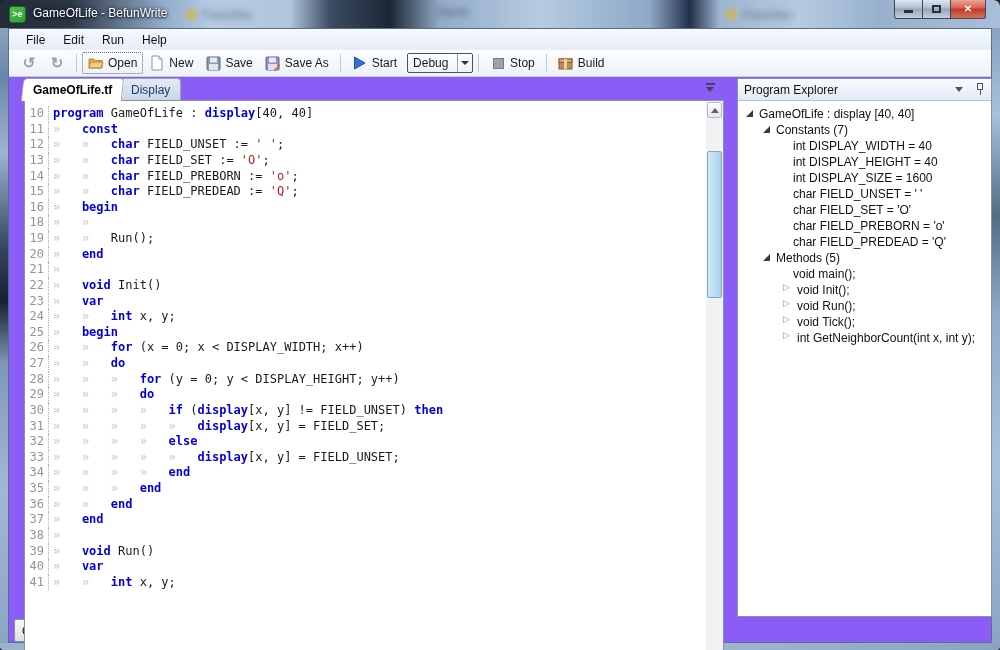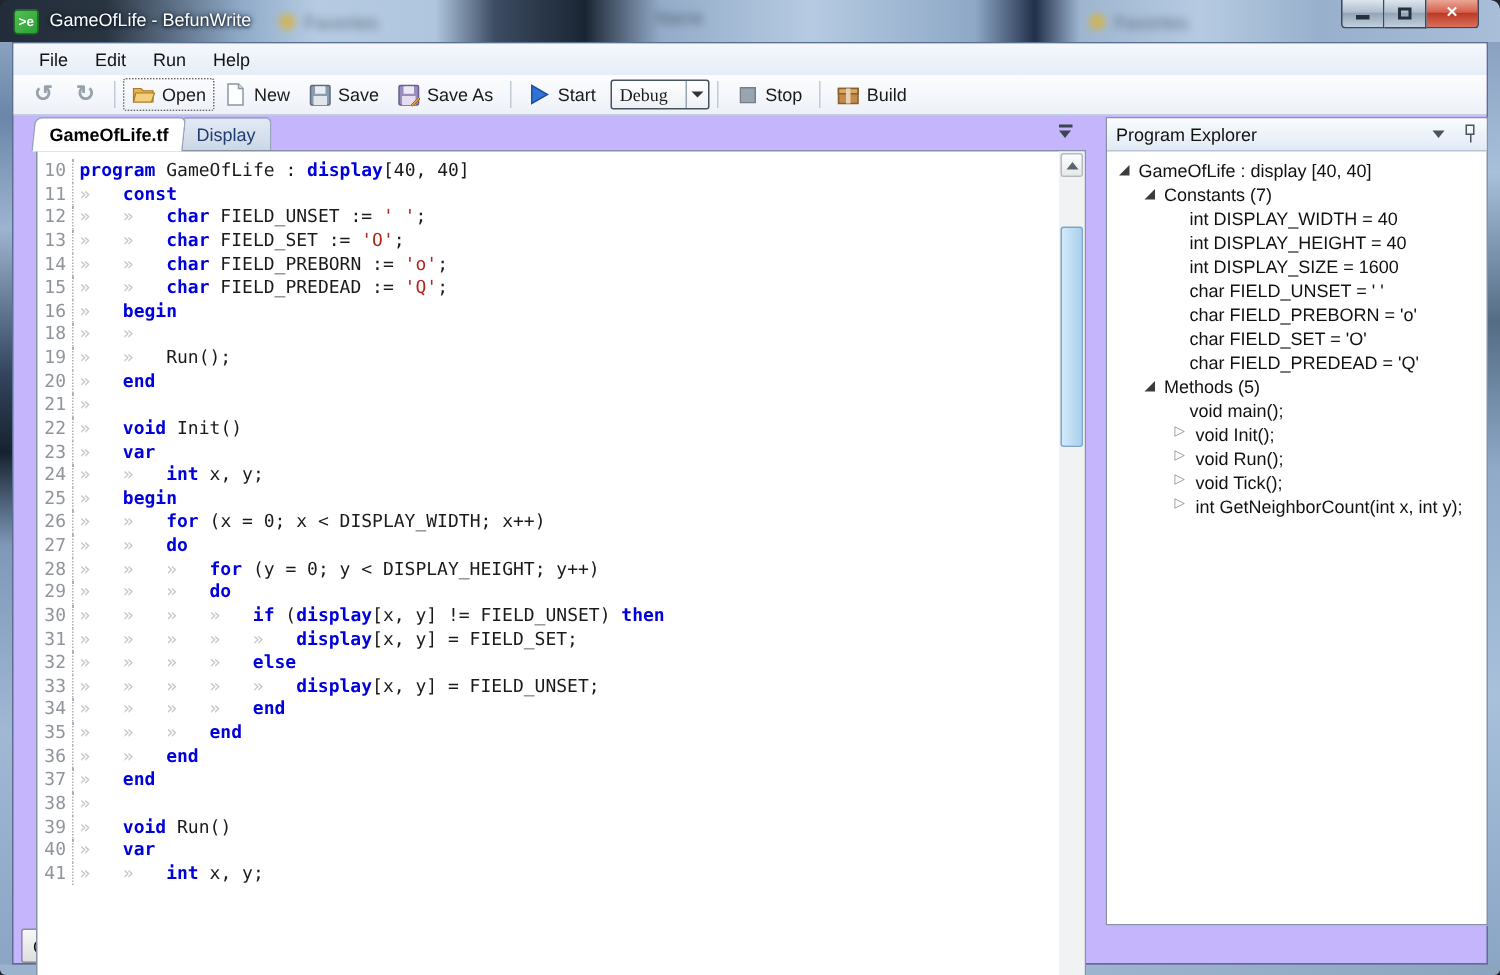--- a/index.html
+++ b/index.html
@@ -42,36 +42,36 @@
 
   .border-left  { position:absolute; left:0; top:28px; width:8px; bottom:0;
     background:linear-gradient(180deg,#8aa2c0 0%,#6a86a8 8%,#9db4d0 20%,#31425a 36%,#16222f 44%,#7e98b8 54%,#a0b8d4 74%,#8aa4c4 100%); }
   .border-right { position:absolute; right:0; top:28px; width:8px; bottom:0;
     background:linear-gradient(180deg,#8aa2c0 0%,#a8c0da 14%,#546c84 30%,#90aac8 46%,#a8c0da 70%,#8aa4c4 100%); }
   .border-bottom{ position:absolute; left:0; bottom:0; height:7px; width:1000px;
     background:linear-gradient(90deg,#9ab2cc,#b2c8e0 30%,#a6bcd6 60%,#8aa4c0 100%); border-radius:0 0 4px 4px; }
 
   
   .client { position:absolute; left:8px; top:28px; right:8px; bottom:7px;
-    background:#c4b5fd; box-shadow:inset 0 0 0 1px #5a7090; }
+    background:#8b5cf6; box-shadow:inset 0 0 0 1px #5a7090; }
 
   .menubar { position:absolute; left:1px; top:1px; right:1px; height:21px;
     background:linear-gradient(#f5f8fd,#e6edf7); display:flex; align-items:center; padding-left:8px; }
   .menu-item { font-size:12px; color:#111; padding:2px 9px; }
 
   .toolbar { position:absolute; left:1px; top:22px; right:1px; height:27px;
     background:linear-gradient(#fcfdfe,#edf1f8); border-bottom:1px solid #c5cfdd;
     display:flex; align-items:center; padding-left:6px; font-size:12px; color:#1a1a1a; }
   .tb-sep { width:1px; height:18px; background:#c2cad6; margin:0 5px; }
   .tb-btn { display:flex; align-items:center; gap:4px; padding:2px 5px; border:1px solid transparent; border-radius:2px; }
   .tb-btn.focused { border:1px dotted #666; }
   .tb-icon { width:16px; height:16px; display:inline-flex; align-items:center; justify-content:center; }
   .ico-undo,.ico-redo { font-size:15px; color:#98a2ae; font-weight:bold; line-height:16px; }
   .combo { width:66px; height:20px; border:1px solid #46525e; border-radius:2px; margin-left:4px;
-    background:linear-gradient(#fff,#eef1f5); display:flex; align-items:center; position:relative;font-family:Liberation Serif, serif; }
+    background:linear-gradient(#fff,#eef1f5); display:flex; align-items:center; position:relative; }
   .combo-label { font-size:12px; padding-left:5px; flex:1; }
   .combo-arrow { width:15px; height:100%; border-left:1px solid #9aa4b0; display:flex; align-items:center; justify-content:center; }
   .combo-arrow::after { content:""; border-left:4px solid transparent; border-right:4px solid transparent; border-top:4px solid #333; }
 
   
   .tabstrip { position:absolute; left:12px; top:50px; width:710px; height:22px; }
   .tab { position:absolute; top:0; height:22px; font-size:12px; display:flex; align-items:center;
     padding:0 10px; border:1px solid #96a4b8; border-bottom:none; border-radius:5px 4px 0 0; }
   .tab.active { left:2px; background:#fff; font-weight:bold; color:#000; z-index:3; height:23px;
     transform:skewX(-6deg); }
@@ -357,24 +357,24 @@
             <div class="tree-row lvl2 noexp">
               <span>int DISPLAY_HEIGHT = 40</span>
             </div>
             <div class="tree-row lvl2 noexp">
               <span>int DISPLAY_SIZE = 1600</span>
             </div>
             <div class="tree-row lvl2 noexp">
               <span>char FIELD_UNSET = ' '</span>
             </div>
             <div class="tree-row lvl2 noexp">
+              <span>char FIELD_SET = 'O'</span>
+            </div>
+            <div class="tree-row lvl2 noexp">
               <span>char FIELD_PREBORN = 'o'</span>
-            </div>
-            <div class="tree-row lvl2 noexp">
-              <span>char FIELD_SET = 'O'</span>
             </div>
             <div class="tree-row lvl2 noexp">
               <span>char FIELD_PREDEAD = 'Q'</span>
             </div>
             <div class="tree-row lvl1">
               <span class="exp expanded"></span>
               <span>Methods (5)</span>
             </div>
             <div class="tree-row lvl2 noexp">
               <span>void main();</span>

